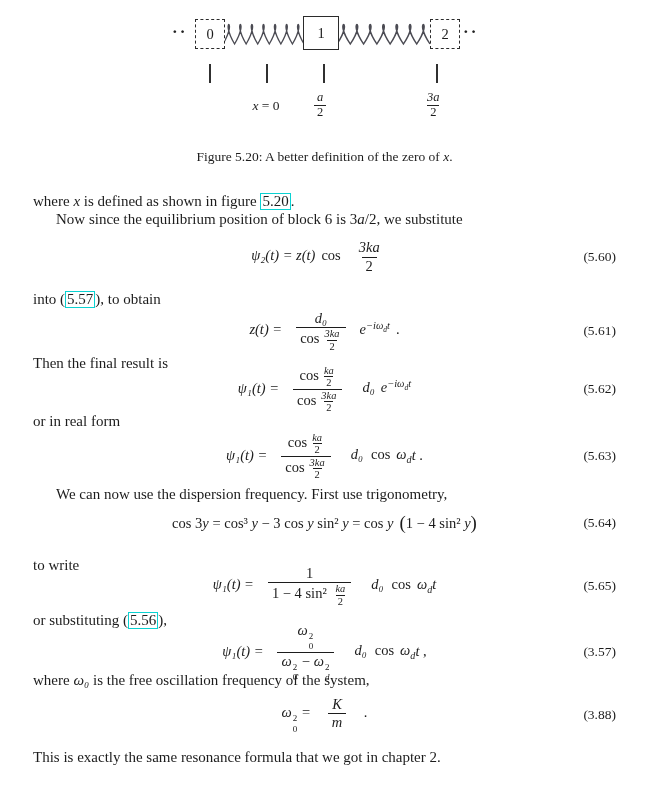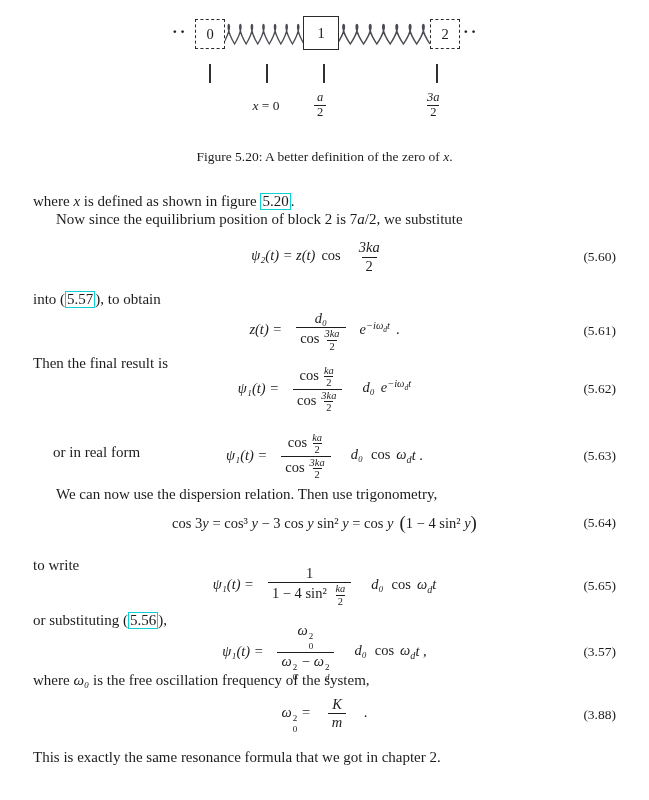--- a/index.html
+++ b/index.html
@@ -93,21 +93,21 @@
     <div class="vfrac" style="left:424px;top:91px;">
       <span class="vnum mi">3a</span>
       <span class="vden mr">2</span>
     </div>
   </div>
 
   <div class="caption" style="top:149px;"><span>Figure 5.20: A better definition of the zero of </span><span class="mi">x</span><span>.</span></div>
 
   <div class="para" style="top:192px;"><span>where </span><span class="mi">x</span><span> is defined as shown in figure </span><span class="xlink">5.20</span><span>.</span></div>
 
-  <div class="para indent" style="top:210px;"><span>Now since the equilibrium position of block 2 is 7</span><span class="mi">a</span><span>/2, we substitute</span></div>
+  <div class="para indent" style="top:210px;"><span>Now since the equilibrium position of block 6 is 3</span><span class="mi">a</span><span>/2, we substitute</span></div>
 
   <div class="eqrow" style="top:234px;height:46px;">
     <span class="eq"><span class="mi">ψ₂(t) = z(t)</span><span class="mr sp">cos</span><span class="frac">
           <span class="fn mi">3ka</span>
           <span class="fd mr">2</span>
         </span></span>
     <span class="eqnum">(5.60)</span>
   </div>
 
   <div class="para" style="top:290px;"><span>into (</span><span class="xlink">5.57</span><span>), to obtain</span></div>
@@ -132,37 +132,37 @@
               <span class="sd mr">2</span>
             </span></span>
           <span class="fd"><span class="mr">cos</span><span class="sfrac">
               <span class="sn mi">3ka</span>
               <span class="sd mr">2</span>
             </span></span>
         </span><span class="mi sp">d₀</span><span class="mi sp">e</span><span class="exp"><span class="mi">−iω</span><span class="esub mi">d</span><span class="mi">t</span></span></span>
     <span class="eqnum">(5.62)</span>
   </div>
 
-  <div class="para" style="top:443px;margin-left:20px;">or in real form</div>
+  <div class="para" style="top:412px;">or in real form</div>
 
   <div class="eqrow" style="top:431px;height:50px;">
     <span class="eq"><span class="mi">ψ₁(t) =</span><span class="frac">
           <span class="fn"><span class="mr">cos</span><span class="sfrac">
               <span class="sn mi">ka</span>
               <span class="sd mr">2</span>
             </span></span>
           <span class="fd"><span class="mr">cos</span><span class="sfrac">
               <span class="sn mi">3ka</span>
               <span class="sd mr">2</span>
             </span></span>
         </span><span class="mi sp">d₀</span><span class="mr gap">cos</span><span class="mi sp">ω</span><span class="sub mi">d</span><span class="mi">t</span><span class="mr"> .</span></span>
     <span class="eqnum">(5.63)</span>
   </div>
 
-  <div class="para indent" style="top:485px;">We can now use the dispersion relation. Then use trigonometry,</div>
+  <div class="para indent" style="top:485px;">We can now use the dispersion frequency. First use trigonometry,</div>
 
   <div class="eqrow" style="top:506px;height:34px;">
     <span class="eq"><span class="mr">cos 3</span><span class="mi">y</span><span class="mr"> = cos³ </span><span class="mi">y</span><span class="mr"> − 3 cos </span><span class="mi">y</span><span class="mr"> sin² </span><span class="mi">y</span><span class="mr"> = cos </span><span class="mi">y</span><span class="mr sp" style="font-size:130%;vertical-align:-6%;">(</span><span class="mr">1 − 4 sin² </span><span class="mi">y</span><span class="mr" style="font-size:130%;vertical-align:-6%;">)</span></span>
     <span class="eqnum">(5.64)</span>
   </div>
 
   <div class="para" style="top:556px;">to write</div>
 
   <div class="eqrow" style="top:564px;height:44px;">
     <span class="eq"><span class="mi">ψ₁(t) =</span><span class="frac">

